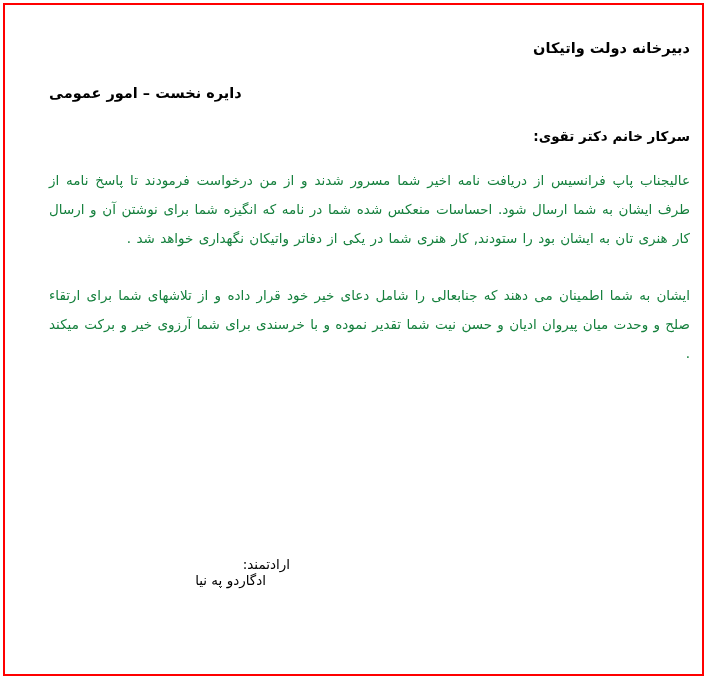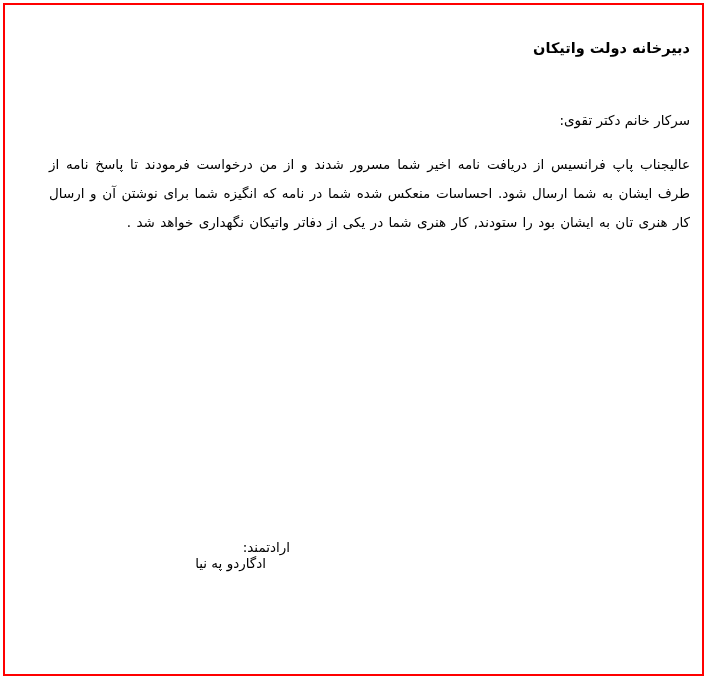--- a/index.html
+++ b/index.html
@@ -82,44 +82,44 @@
 
   .hdr-source {
     margin-top: 30px;
     text-align: right;
   }
 
   
   .salutation {
     margin-top: 27px;
     font-size: 13.5px;
-    font-weight: normal;
+    font-weight: bold;
     color: #000000;
     text-align: right;
     direction: rtl;
   }
 
   
   .para {
     margin-top: 22px;
     font-size: 13.5px;
     line-height: 29px;
-    color: #000000;
+    color: #15803d;
     text-align: justify;
     text-align-last: right;
     direction: rtl;
     word-spacing: 1px;
   }
   .para.p2 { margin-top: 28px; }
 
   
   .sign-block {
     position: absolute;
     right: 417px;
-    top: 539px;
+    top: 556px;
     direction: rtl;
     text-align: right;
     font-size: 13.5px;
     color: #000000;
   }
   .sign-closing { white-space: nowrap; }
   .sign-name {
     padding-right: 24px;
     white-space: nowrap;
   }
@@ -129,27 +129,29 @@
 
 <div class="page">
 
   <div class="page-border"></div>
 
   <div class="content">
 
     <div class="hdr-line hdr-org">دبیرخانه دولت واتیکان</div>
 
     <div class="hdr-row">
+      <div class="hdr-line hdr-dept">دایره نخست – امور عمومی</div>
     </div>
 
 
     <div class="salutation">سرکار خانم دکتر تقوی:</div>
 
     <div class="para p1">عالیجناب پاپ فرانسیس از دریافت نامه اخیر شما مسرور شدند  و از من درخواست فرمودند تا پاسخ نامه از طرف ایشان به شما ارسال شود. احساسات منعکس شده شما در نامه که انگیزه شما برای نوشتن آن و ارسال کار هنری تان به ایشان بود را ستودند, کار هنری شما در یکی از دفاتر واتیکان نگهداری خواهد شد .</div>
 
+    <div class="para p2">ایشان به شما اطمینان می دهند که جنابعالی را شامل دعای خیر خود قرار داده و از تلاشهای شما  برای ارتقاء صلح  و وحدت میان پیروان ادیان و حسن نیت شما تقدیر نموده و با خرسندی برای شما آرزوی خیر و برکت میکند .</div>
 
   </div>
 
   <div class="sign-block">
     <div class="sign-closing">ارادتمند:</div>
     <div class="sign-name">ادگاردو په نیا</div>
   </div>
 
 </div>
 

